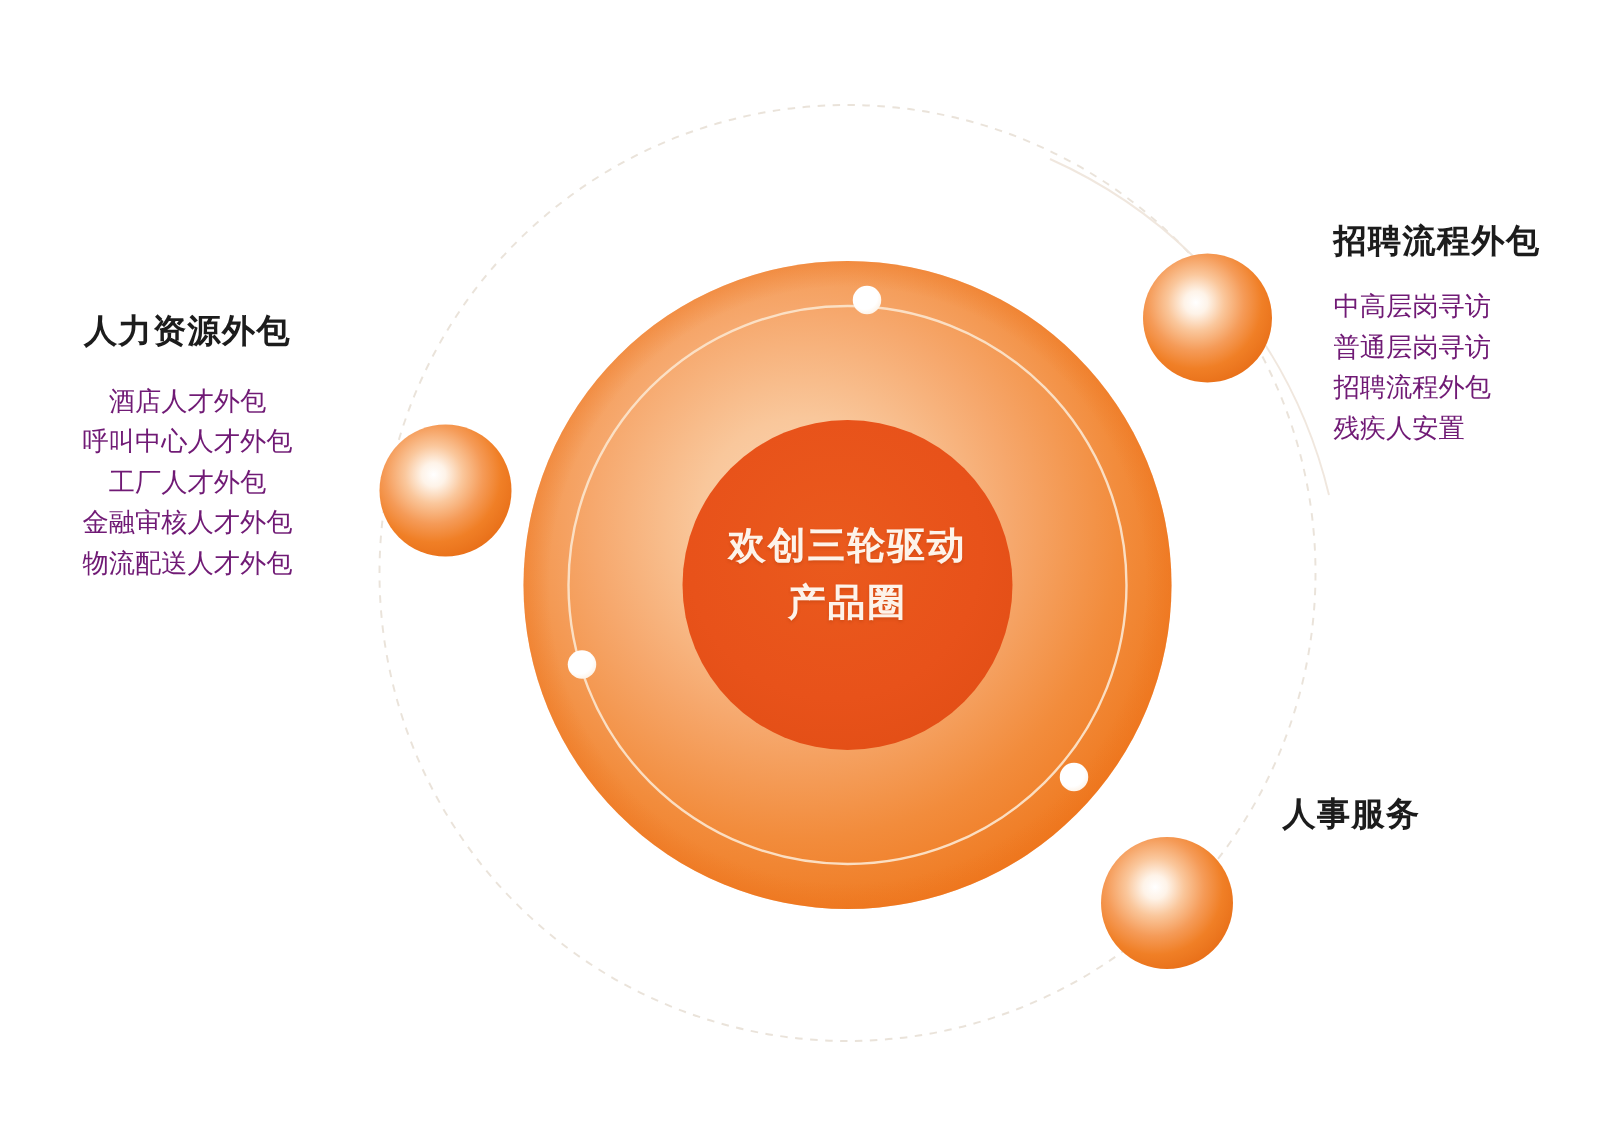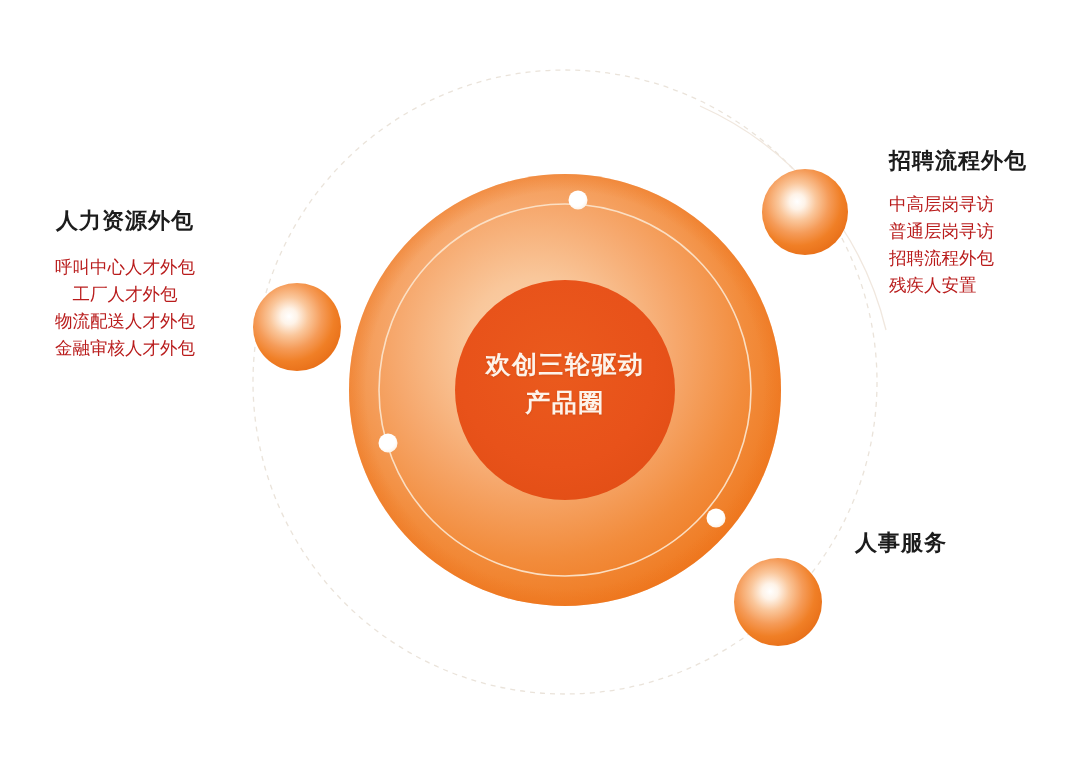--- a/index.html
+++ b/index.html
@@ -39,21 +39,21 @@
     line-height: 1.2;
     white-space: nowrap;
   }
   .block-list {
     margin: 0;
     padding: 0;
     list-style: none;
   }
   .block-list li {
     font-size: 17.5px;
-    color: #b91c1c;
+    color: #701a75;
     line-height: 27px;
     white-space: nowrap;
     font-weight: 400;
   }
 
   
   #block-hr {
     left: 55px;
     top: 208px;
     text-align: center;
@@ -159,24 +159,25 @@
   </svg>
 
   <div id="center-label">
     <span class="cl-line">欢创三轮驱动</span>
     <span class="cl-line">产品圈</span>
   </div>
 
   <div class="block" id="block-hr">
     <div class="block-title">人力资源外包</div>
     <ul class="block-list">
+      <li>酒店人才外包</li>
       <li>呼叫中心人才外包</li>
       <li>工厂人才外包</li>
+      <li>金融审核人才外包</li>
       <li>物流配送人才外包</li>
-      <li>金融审核人才外包</li>
     </ul>
   </div>
 
   <div class="block" id="block-rpo">
     <div class="block-title">招聘流程外包</div>
     <ul class="block-list">
       <li>中高层岗寻访</li>
       <li>普通层岗寻访</li>
       <li>招聘流程外包</li>
       <li>残疾人安置</li>

